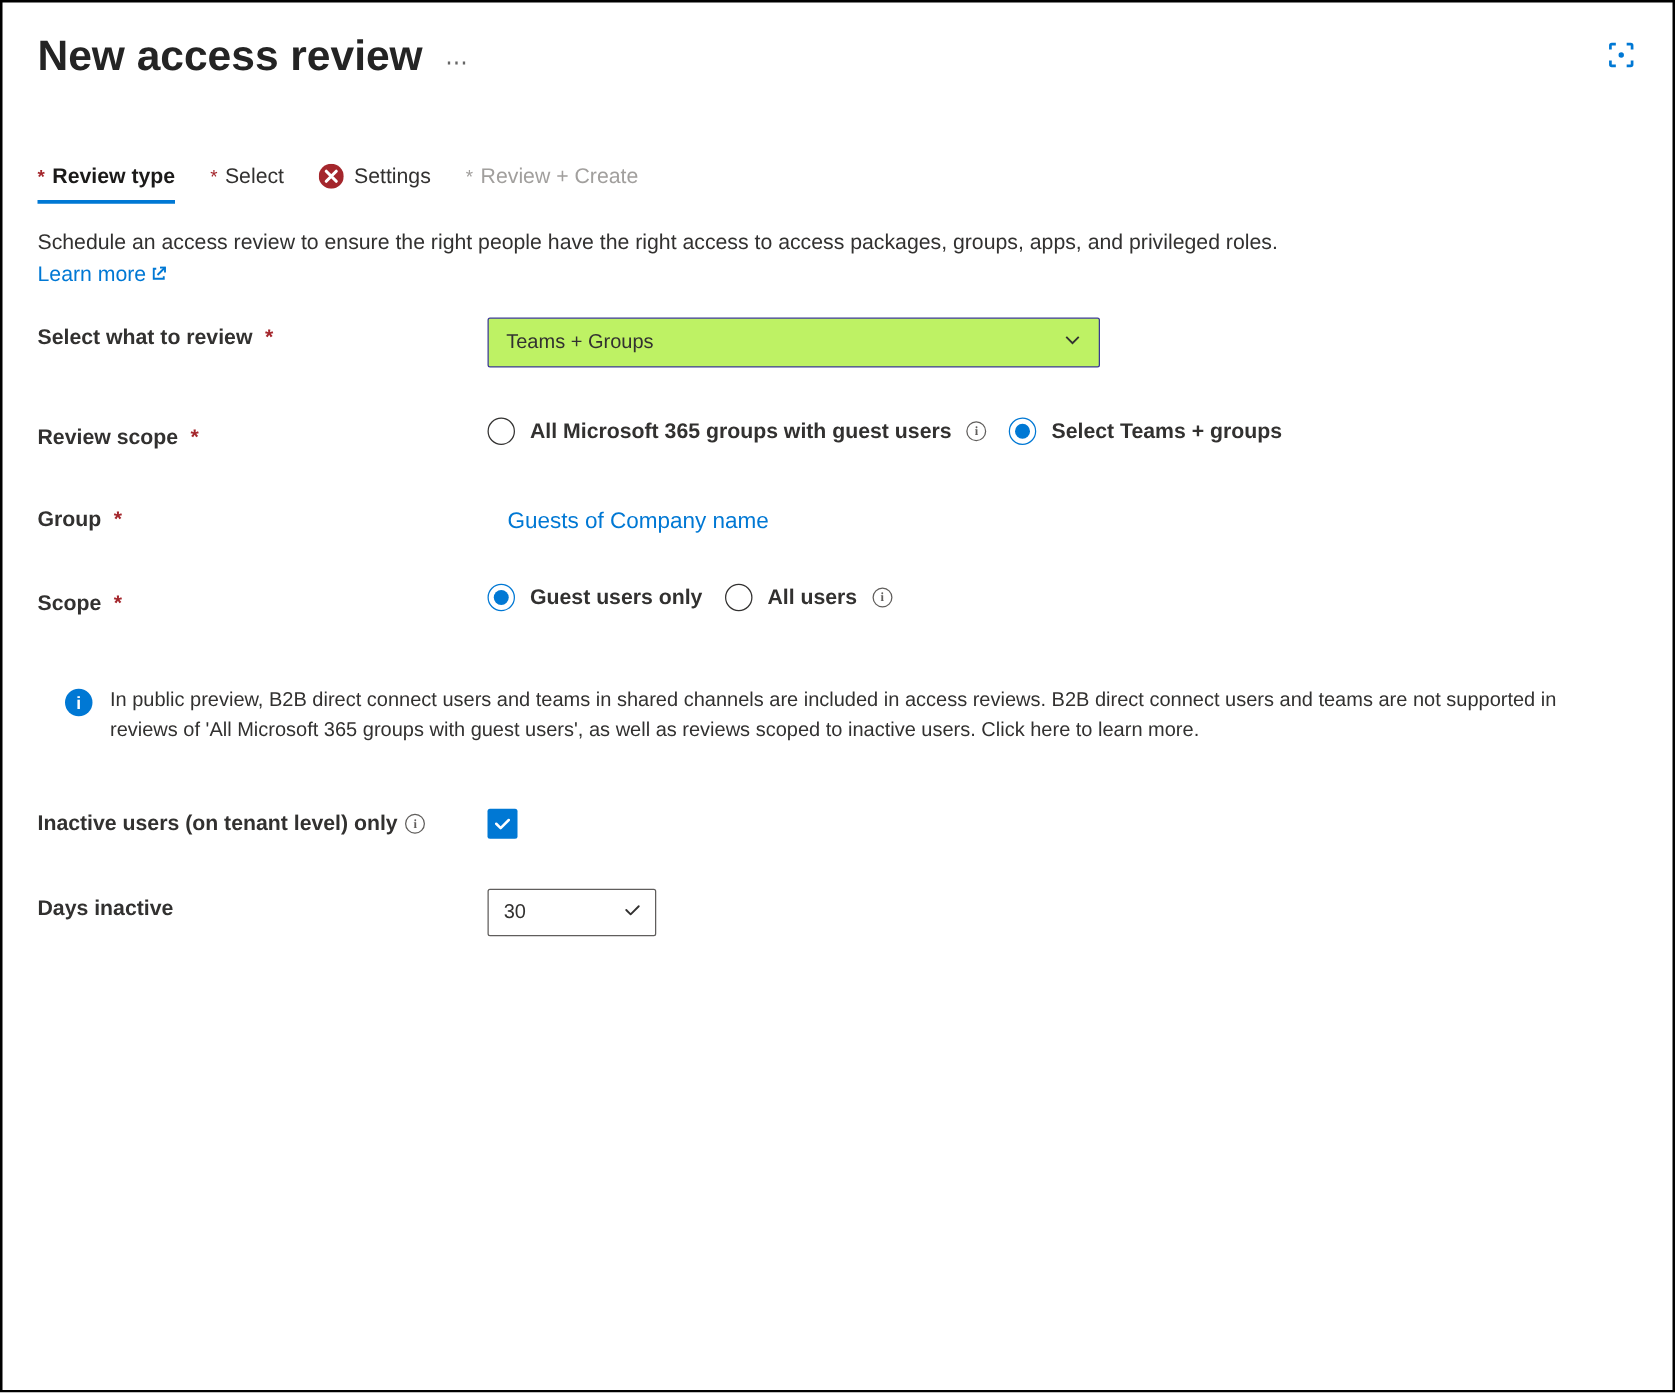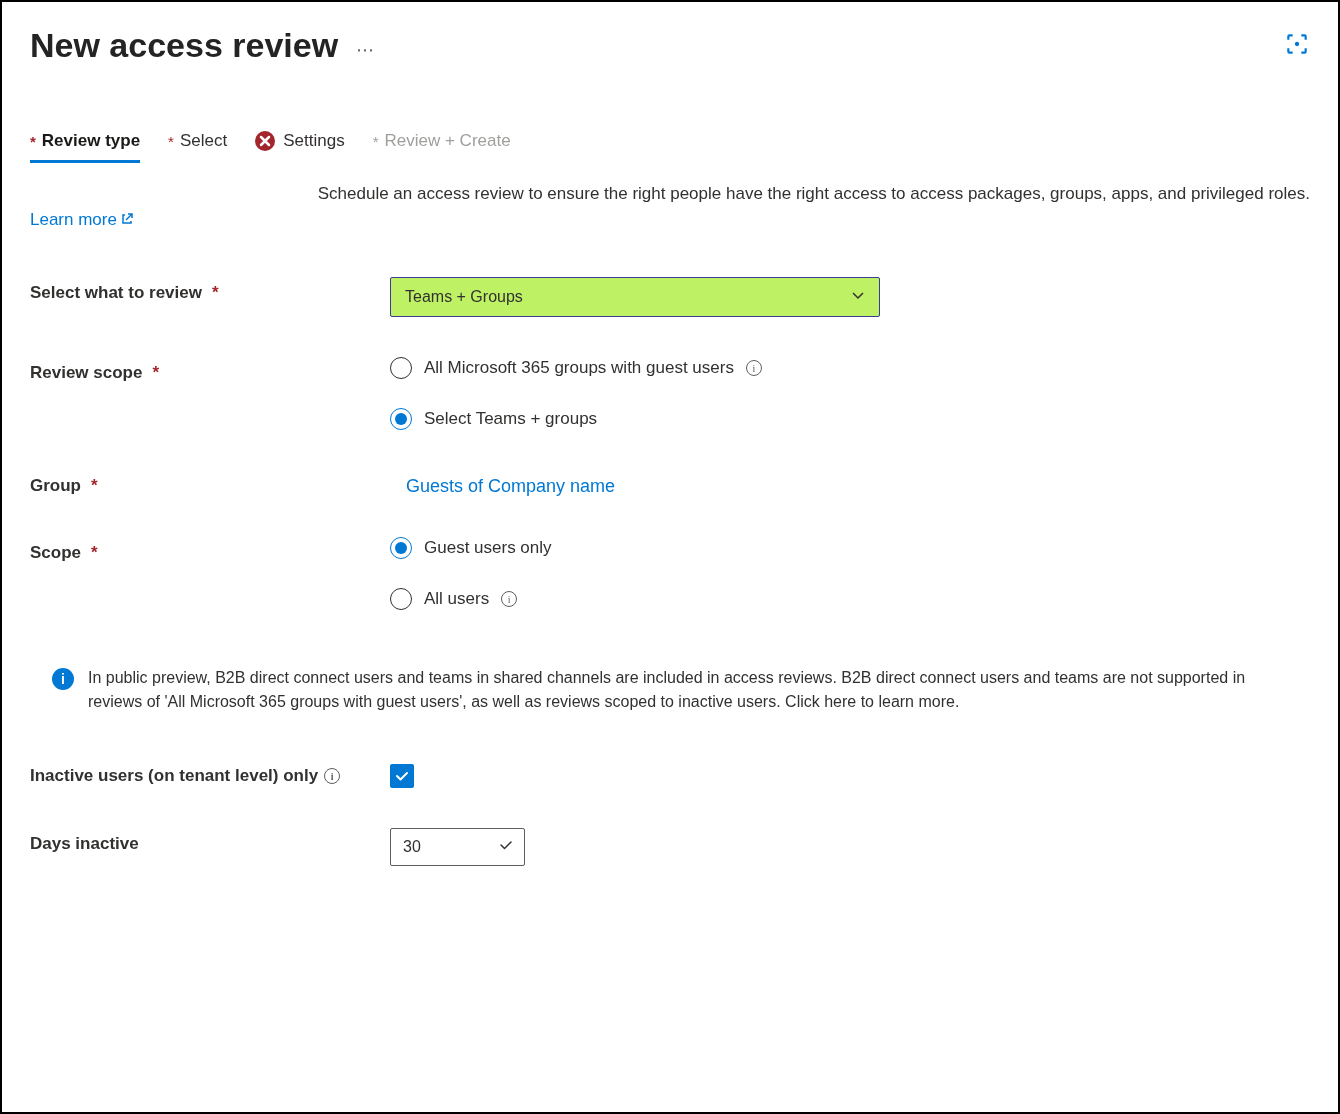--- a/index.html
+++ b/index.html
@@ -56,28 +56,28 @@
       position: absolute;
       bottom: -2px;
       left: 0;
       width: 100%;
       height: 3px;
       background: #0078d4;
     }
     .tab-asterisk { color: #a4262c; margin-right: 2px; font-size: 15px;}
     .tab.disabled { color: #a19f9d; }
     .tab .err-icon { display:inline-flex; margin-right:4px; }
-    .intro { margin-bottom: 6px; font-size: 17px; color: #323130; text-align: right; }
+    .intro { margin-bottom: 6px; font-size: 17px; color: #323130; }
     .learn-more {
       color: #0078d4;
       text-decoration: none;
       font-size: 17px;
       display: inline-flex;
       gap: 4px;
-      margin-bottom: 47px;
+      margin-bottom: 24px;
     }
     .form-row {
       display: flex;
       align-items: flex-start;
       margin-bottom: 40px;
     }
     .form-label {
       width: 360px;
       font-size: 17px;
       color: #323130;
@@ -102,21 +102,21 @@
       background: #bef264;
       color: #323130;
       cursor: pointer;
     }
     .select-box .chevron {
       position: absolute;
       right: 14px;
       top: 50%;
       transform: translateY(-50%);
     }
-    .radio-group { display: flex; flex-direction: column; gap: 29px; }
+    .radio-group { display: flex; flex-direction: row; gap: 18px; font-weight: bold; }
     .radio-item {
       display: flex;
       align-items: center;
       gap: 12px;
       font-size: 17px;
       cursor: pointer;
     }
     .radio {
       width: 22px;
       height: 22px;

